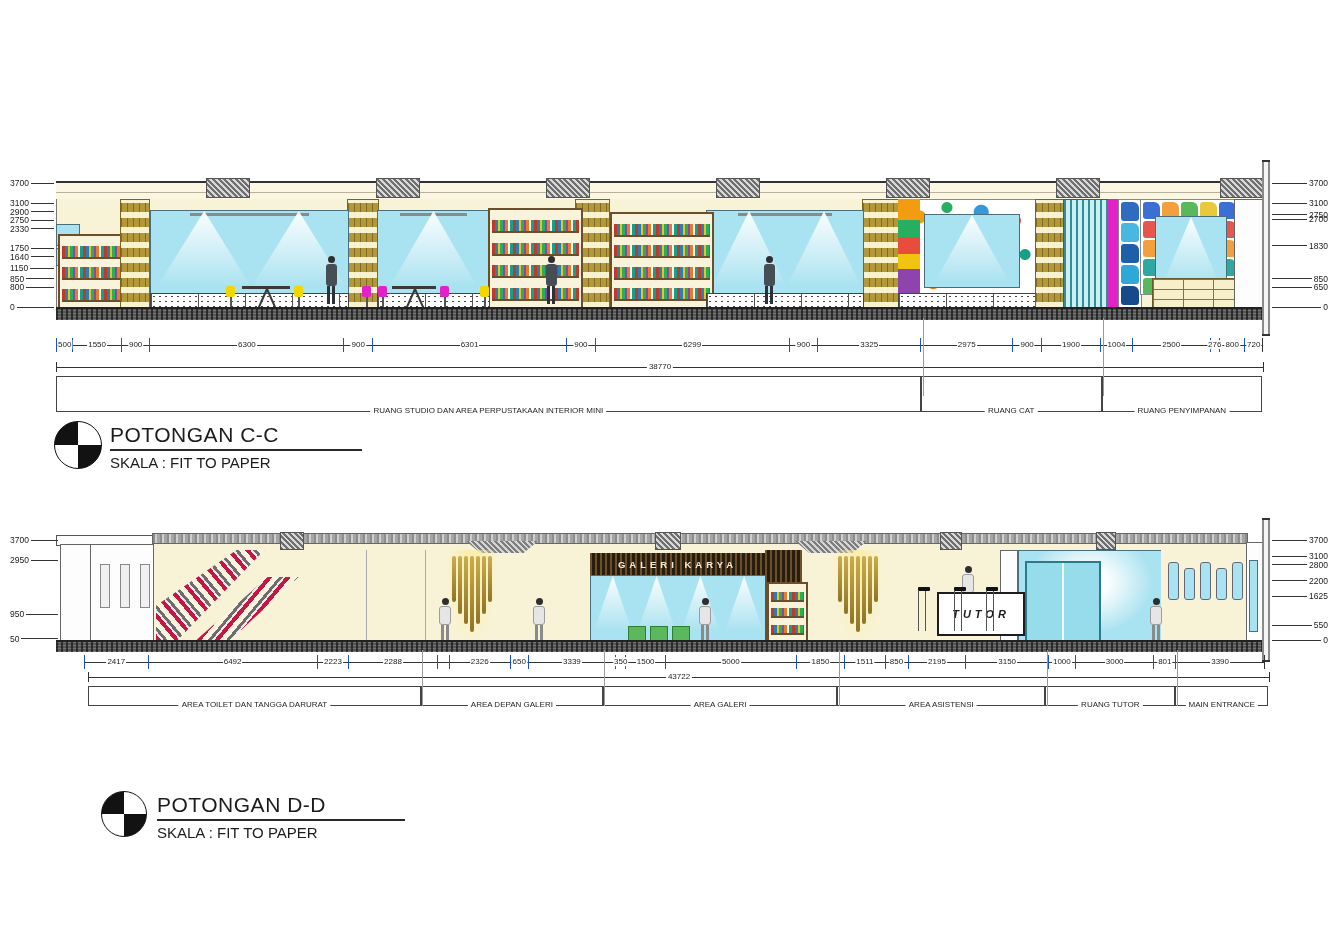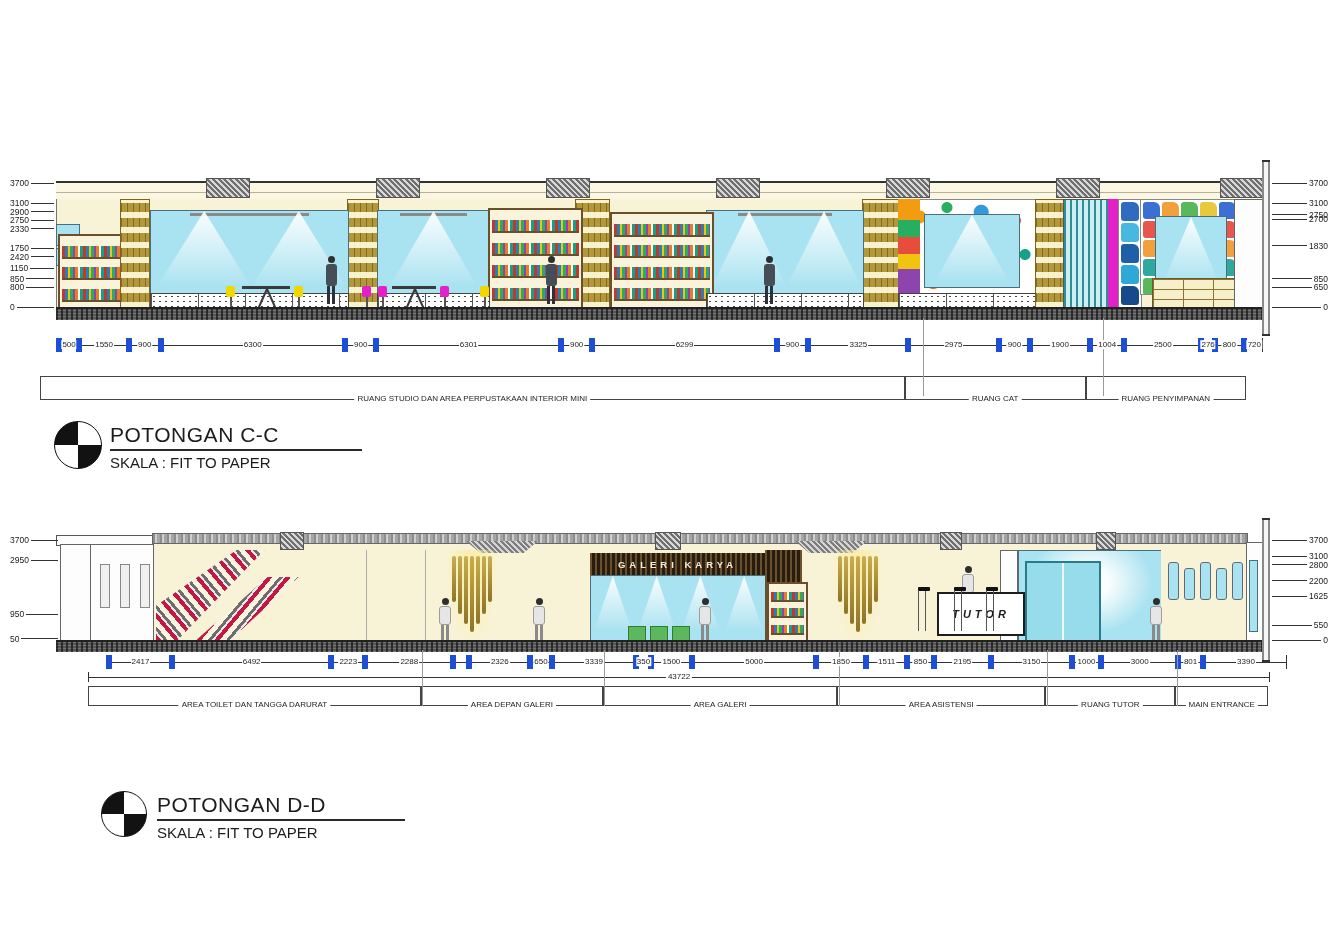--- a/index.html
+++ b/index.html
@@ -93,21 +93,21 @@
   .pd .legs i{background:#8a8a8a;height:15px;}
   
   .pole{position:absolute;width:8px;background:linear-gradient(90deg,#8a8a8a 0 2px,#f5f5f5 2px 6px,#8a8a8a 6px 8px);
         border-top:2px solid #333;border-bottom:2px solid #333;}
   
   .lvl{position:absolute;display:flex;height:10px;align-items:center;gap:2px;font-size:8.5px;color:#1a1a1a;}
   .lvltext{white-space:nowrap;}
   .lvlline{flex:1;height:0;border-top:1px solid #333;}
   
   .dimrow{position:absolute;display:flex;height:14px;border-right:1px solid #333;}
-  .dimseg{position:relative;border-left:6px solid #1d4ed8;min-width:0;}
+  .dimseg{position:relative;border-left:1px solid #1d4ed8;min-width:0;}
   .dimseg::before{content:"";position:absolute;left:0;right:0;top:50%;border-top:1px solid #333;}
   .dimlabel{position:absolute;left:50%;top:50%;transform:translate(-50%,-54%);background:#fff;
             font-size:8px;line-height:9px;padding:0 1px;white-space:nowrap;z-index:1;}
   .totalrow{position:absolute;height:10px;border-left:1px solid #333;border-right:1px solid #333;}
   .totalrow::before{content:"";position:absolute;left:0;right:0;top:50%;border-top:1px solid #333;}
   .totallabel{position:absolute;left:50%;top:50%;transform:translate(-50%,-54%);background:#fff;font-size:8px;padding:0 2px;z-index:1;}
   .rooms{position:absolute;display:flex;}
   .roomcell{position:relative;border:1px solid #444;min-width:0;}
   .roomlabel{position:absolute;left:50%;bottom:-4px;transform:translateX(-50%);background:#fff;
              font-size:8px;white-space:nowrap;padding:0 3px;z-index:1;}
@@ -325,21 +325,24 @@
       <div class="dimseg" style="flex-grow: 276;">
         <span class="dimlabel">276</span>
       </div>
       <div class="dimseg" style="flex-grow: 800;">
         <span class="dimlabel">800</span>
       </div>
       <div class="dimseg" style="flex-grow: 540;">
         <span class="dimlabel">720</span>
       </div>
     </div>
-  <div class="rooms" style="left:40px;top:376px;width:1206px;height:24px">
+  <div class="totalrow" style="left:56px;top:362px;width:1206px">
+    <span class="totallabel">38770</span>
+  </div>
+  <div class="rooms" style="left:56px;top:376px;width:1206px;height:36px">
 
   <div class="roomcell" style="flex-grow: 27875;">
         <span class="roomlabel">RUANG STUDIO DAN AREA PERPUSTAKAAN INTERIOR MINI</span>
       </div>
       <div class="roomcell" style="flex-grow: 5775;">
         <span class="roomlabel">RUANG CAT</span>
       </div>
       <div class="roomcell" style="flex-grow: 5120;">
         <span class="roomlabel">RUANG PENYIMPANAN</span>
       </div>
@@ -473,21 +476,21 @@
         </div>
     </div>
     <div class="wbox" style="left:1190px;top:12px;width:16px;height:98px"></div>
     <div class="glassmini" style="left:1193px;top:30px;width:7px;height:70px"></div>
 
     <div class="floorhatch" style="left:0;top:110px;width:1214px;height:10px"></div>
   </div>
 
   <div class="pole" style="left:1262px;top:518px;height:140px"></div>
 
-  <div class="dimrow" style="left:106px;top:655px;width:1180px">
+  <div class="dimrow" style="left:84px;top:655px;width:1180px">
 
   <div class="dimseg" style="flex-grow: 2417;">
         <span class="dimlabel">2417</span>
       </div>
       <div class="dimseg" style="flex-grow: 6492;">
         <span class="dimlabel">6492</span>
       </div>
       <div class="dimseg" style="flex-grow: 1187;">
         <span class="dimlabel">2223</span>
       </div>
@@ -593,21 +596,21 @@
     </div>
     <div class="lvl" style="left: 10px; top: 223.914px; width: 44px;">
       <span class="lvltext">2330</span>
       <div class="lvlline"></div>
     </div>
     <div class="lvl" style="left: 10px; top: 243.351px; width: 44px;">
       <span class="lvltext">1750</span>
       <div class="lvlline"></div>
     </div>
     <div class="lvl" style="left: 10px; top: 251.851px; width: 44px;">
-      <span class="lvltext">2420</span>
+      <span class="lvltext">1640</span>
       <div class="lvlline"></div>
     </div>
     <div class="lvl" style="left: 10px; top: 263.459px; width: 44px;">
       <span class="lvltext">1150</span>
       <div class="lvlline"></div>
     </div>
     <div class="lvl" style="left: 10px; top: 273.514px; width: 44px;">
       <span class="lvltext">850</span>
       <div class="lvlline"></div>
     </div>

